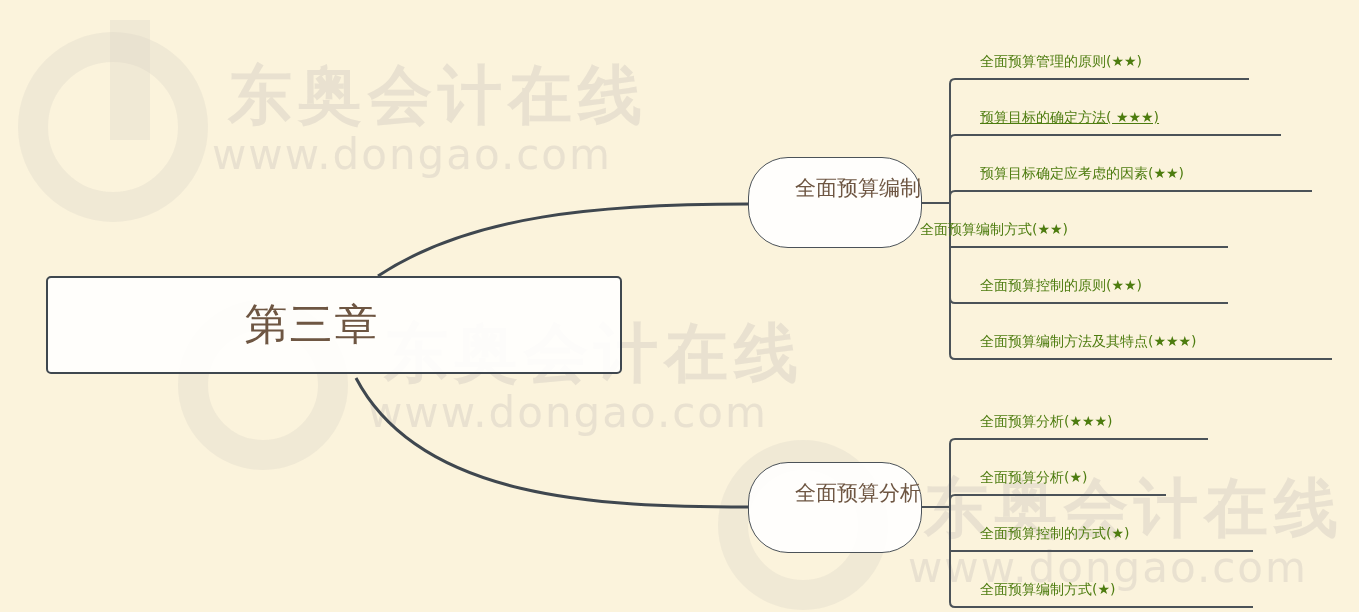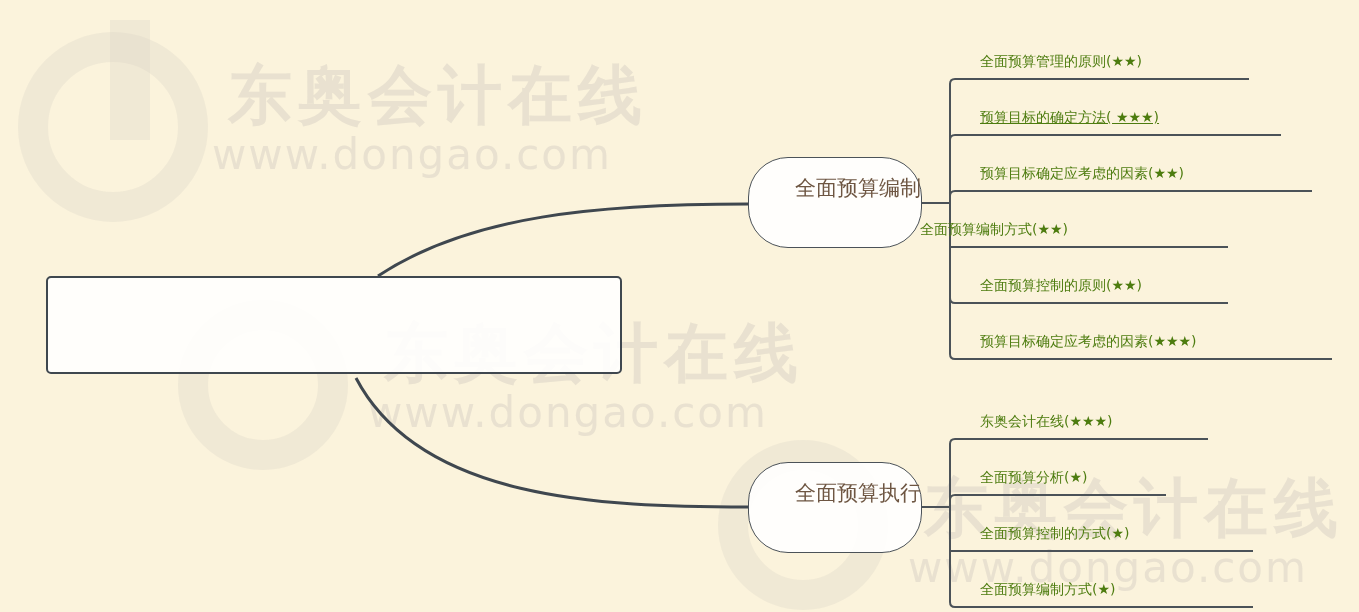--- a/index.html
+++ b/index.html
@@ -87,33 +87,34 @@
     <line x1="922" y1="507" x2="950" y2="507"></line>
     <path d="M950,444 Q950,439 955,439 L1208,439"></path>
     <line x1="950" y1="444" x2="950" y2="602"></line>
     <path d="M950,500 Q950,495 955,495 L1166,495"></path>
     <line x1="950" y1="551" x2="1253" y2="551"></line>
     <path d="M950,602 Q950,607 955,607 L1253,607"></path>
   </g>
 </svg>
 
 <div class="root">
+  <span>第三章</span>
   <span class="gap"></span>
 </div>
 
 <div class="branch" style="left:748px; top:157px;">
   <span>全面预算编制</span>
 </div>
 <div class="branch" style="left:748px; top:462px;">
-  <span>全面预算执行</span>
+  <span>全面预算分析</span>
 </div>
 
 <div class="leaf" style="left:980px; top:50px;">全面预算管理的原则(★★)</div>
 <div class="leaf" style="left:980px; top:106px;text-decoration:underline;">预算目标的确定方法(  ★★★)</div>
 <div class="leaf" style="left:980px; top:162px;text-align:center;">预算目标确定应考虑的因素(★★)</div>
 <div class="leaf" style="left:920px; top:218px;">全面预算编制方式(★★)</div>
 <div class="leaf" style="left:980px; top:274px;">全面预算控制的原则(★★)</div>
-<div class="leaf" style="left:980px; top:330px;">预算目标确定应考虑的因素(★★★)</div>
+<div class="leaf" style="left:980px; top:330px;">全面预算编制方法及其特点(★★★)</div>
 
-<div class="leaf" style="left:980px; top:410px;">东奥会计在线(★★★)</div>
+<div class="leaf" style="left:980px; top:410px;">全面预算分析(★★★)</div>
 <div class="leaf" style="left:980px; top:466px;">全面预算分析(★)</div>
 <div class="leaf" style="left:980px; top:522px;">全面预算控制的方式(★)</div>
 <div class="leaf" style="left:980px; top:578px;">全面预算编制方式(★)</div>
 
 </body></html>

